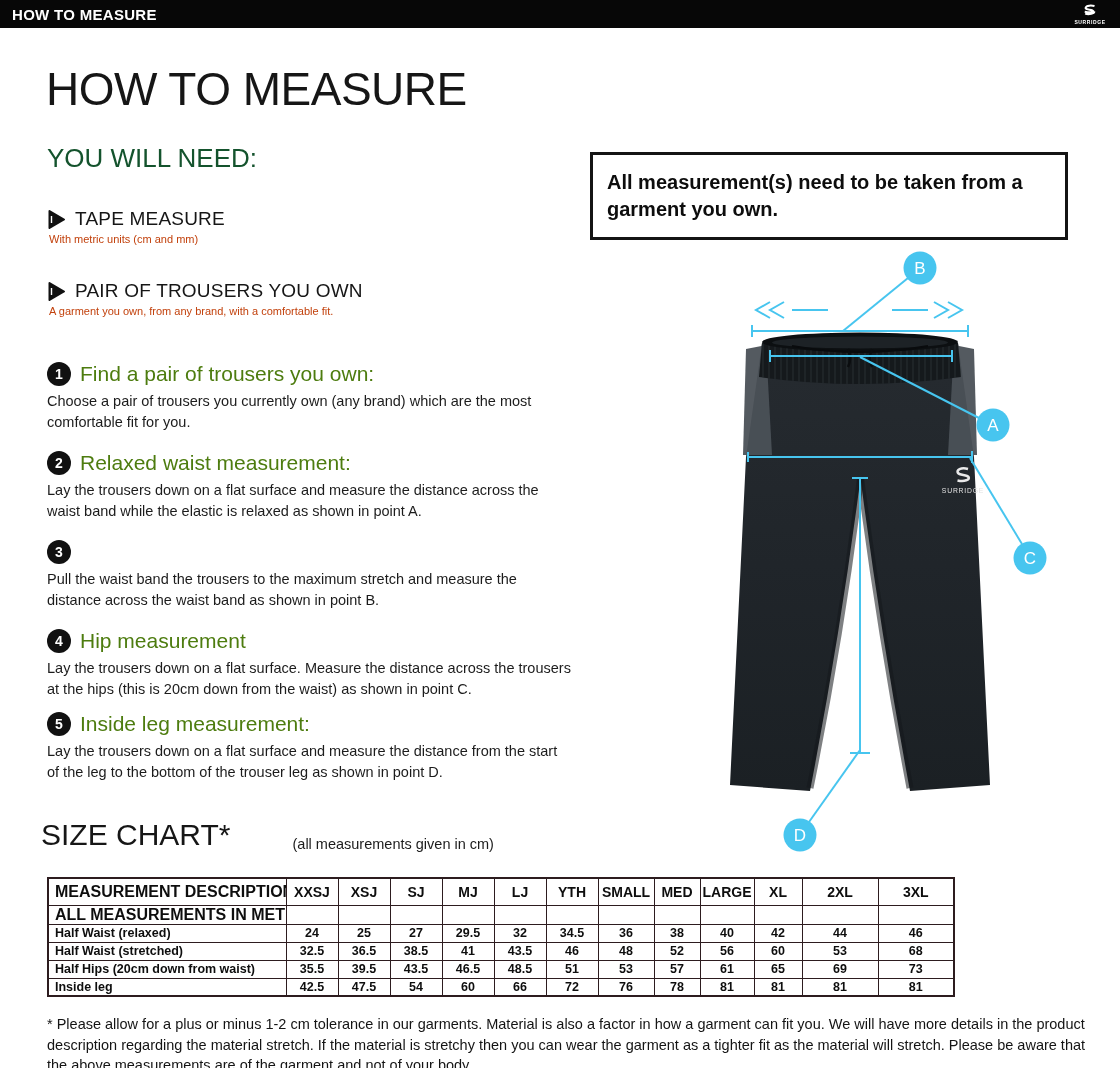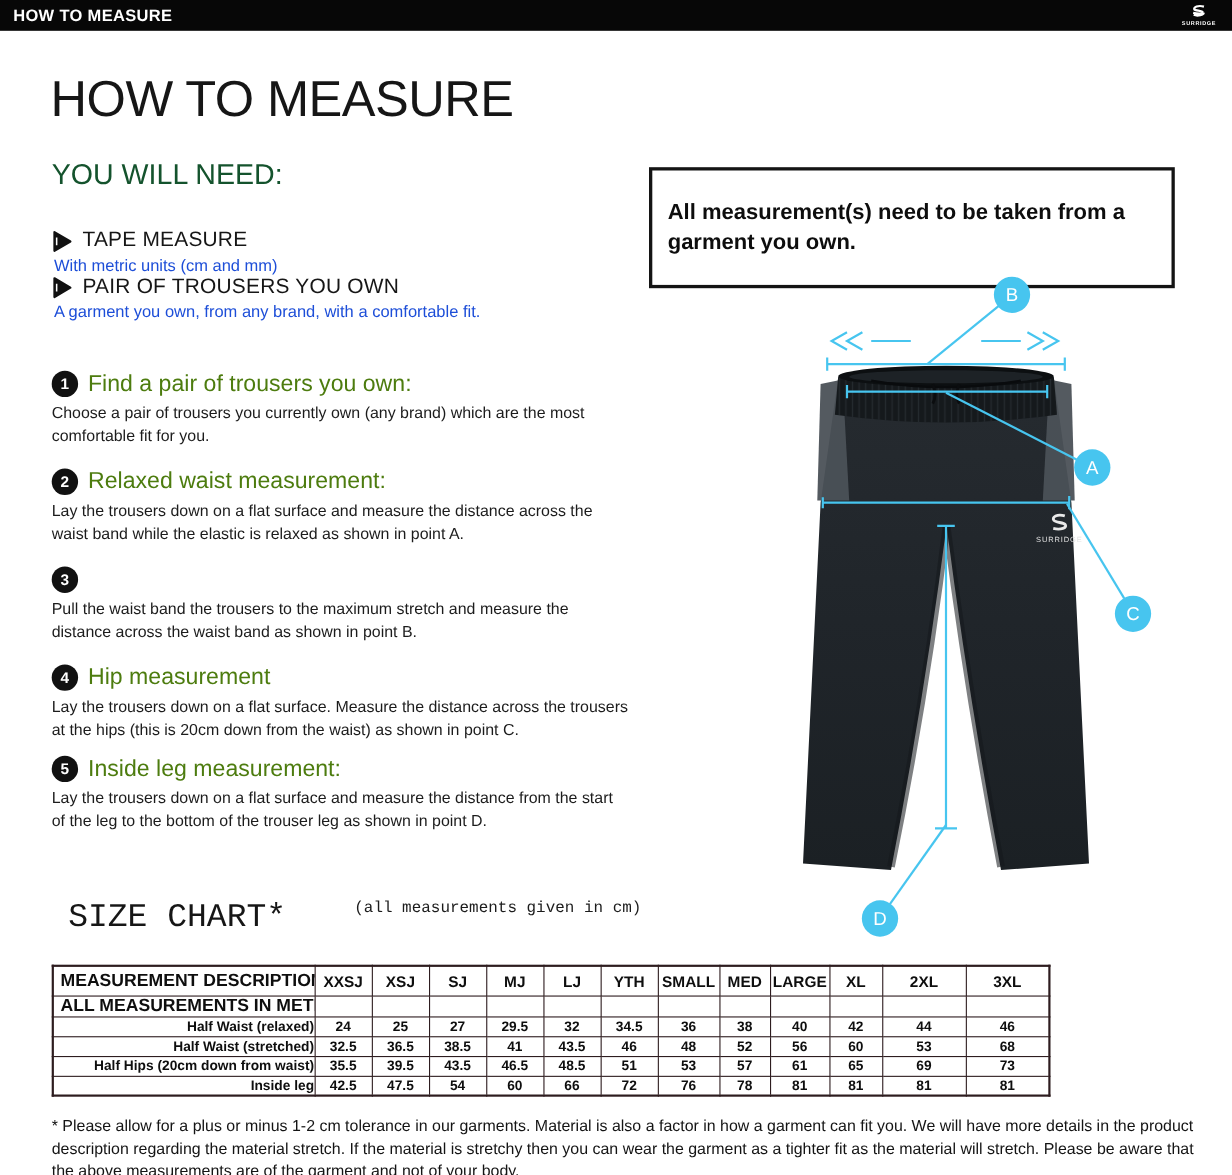--- a/index.html
+++ b/index.html
@@ -11,53 +11,53 @@
   .topbar-logo { display:flex; flex-direction:column; align-items:center; justify-content:center; width:52px; height:28px; }
   .topbar-logo svg { display:block; }
   .topbar-brand { color:#fff; font-size:5px; font-weight:bold; letter-spacing:.6px; margin-top:1px; }
 
   
   .page-title { position:absolute; left:46px; top:62px; font-size:46px; font-weight:400; letter-spacing:-.5px; color:#161616; }
 
   
   .left-col { position:absolute; left:47px; top:143px; width:545px; }
   .need-heading { font-size:26px; font-weight:400; color:#14532d; margin-bottom:34px; }
-  .need-item { }
+  .need-item { margin-bottom:35px; }
   .need-item.last { margin-bottom:45px; }
   .need-title-row { display:flex; align-items:center; gap:9px; }
   .need-title { font-size:19px; color:#161616; letter-spacing:.2px; }
-  .need-desc { font-size:15px; color:#1d4ed8; margin-top:3px; margin-left:2px; }
+  .need-desc { font-size:11px; color:#c2410c; margin-top:3px; margin-left:2px; }
 
   .step { margin-bottom:18px; }
   .step-head { display:flex; align-items:center; gap:9px; margin-bottom:5px; }
   .step-num { width:24px; height:24px; border-radius:50%; background:#111; color:#fff; font-size:14px; font-weight:bold; display:inline-flex; align-items:center; justify-content:center; flex:0 0 24px; }
   .step-title { font-size:21px; color:#4d7c0f; }
   .step-body { font-size:14.5px; line-height:1.45; color:#1c1c1c; max-width:525px; }
   .step.s4 { margin-bottom:12px; }
   .step.s5 { margin-bottom:0; }
 
   
-  .notice-box { position:absolute; left:590px; top:152px; width:478px; min-height:78px; border:3px solid #141414; padding:25px 14px; display:flex; align-items:center; }
+  .notice-box { position:absolute; left:590px; top:152px; width:478px; min-height:78px; border:3px solid #141414; padding:14px 14px; display:flex; align-items:center; }
   .notice-text { font-size:20px; font-weight:bold; line-height:1.35; color:#0d0d0d; }
 
   
   .diagram { position:absolute; left:700px; top:245px; width:420px; height:625px; }
 
   
-  .sizechart-head { position:absolute; left:62px; top:818px; display:flex; align-items:flex-start;font-family:Liberation Mono, monospace; }
+  .sizechart-head { position:absolute; left:41px; top:818px; display:flex; align-items:flex-end; }
   .sizechart-title { font-size:30px; font-weight:400; color:#161616; }
   .sizechart-note { font-size:14.5px; color:#1c1c1c; margin-left:62px; }
 
   table.sizes { position:absolute; left:47px; top:877px; width:906px; border-collapse:collapse; table-layout:fixed; border:2.5px solid #2d1c1f; }
   table.sizes th, table.sizes td { border:1.6px solid #2d1c1f; font-family:"Liberation Sans", sans-serif; color:#0e0e0e; white-space:nowrap; overflow:hidden; }
   table.sizes thead th { font-size:14px; font-weight:bold; text-align:center; height:27px; padding:1px 1px; }
   table.sizes thead th.desc { font-size:16px; text-align:left; padding-left:6px; }
   tr.metric-row td { font-size:16px; font-weight:bold; height:16px; padding-left:6px; }
   tr.data-row td { font-size:12.5px; font-weight:bold; height:18px; text-align:center; }
-  tr.data-row td.label { text-align:right; padding-left:6px; font-size:12.5px; }
+  tr.data-row td.label { text-align:left; padding-left:6px; font-size:12.5px; }
 
   
   .footnote { position:absolute; left:47px; top:1014px; width:1045px; font-size:14.5px; line-height:1.43; color:#141414; }
 </style>
 </head>
 <body>
 
 <div class="topbar">
   <span class="topbar-title">HOW TO MEASURE</span>
   <div class="topbar-logo">

